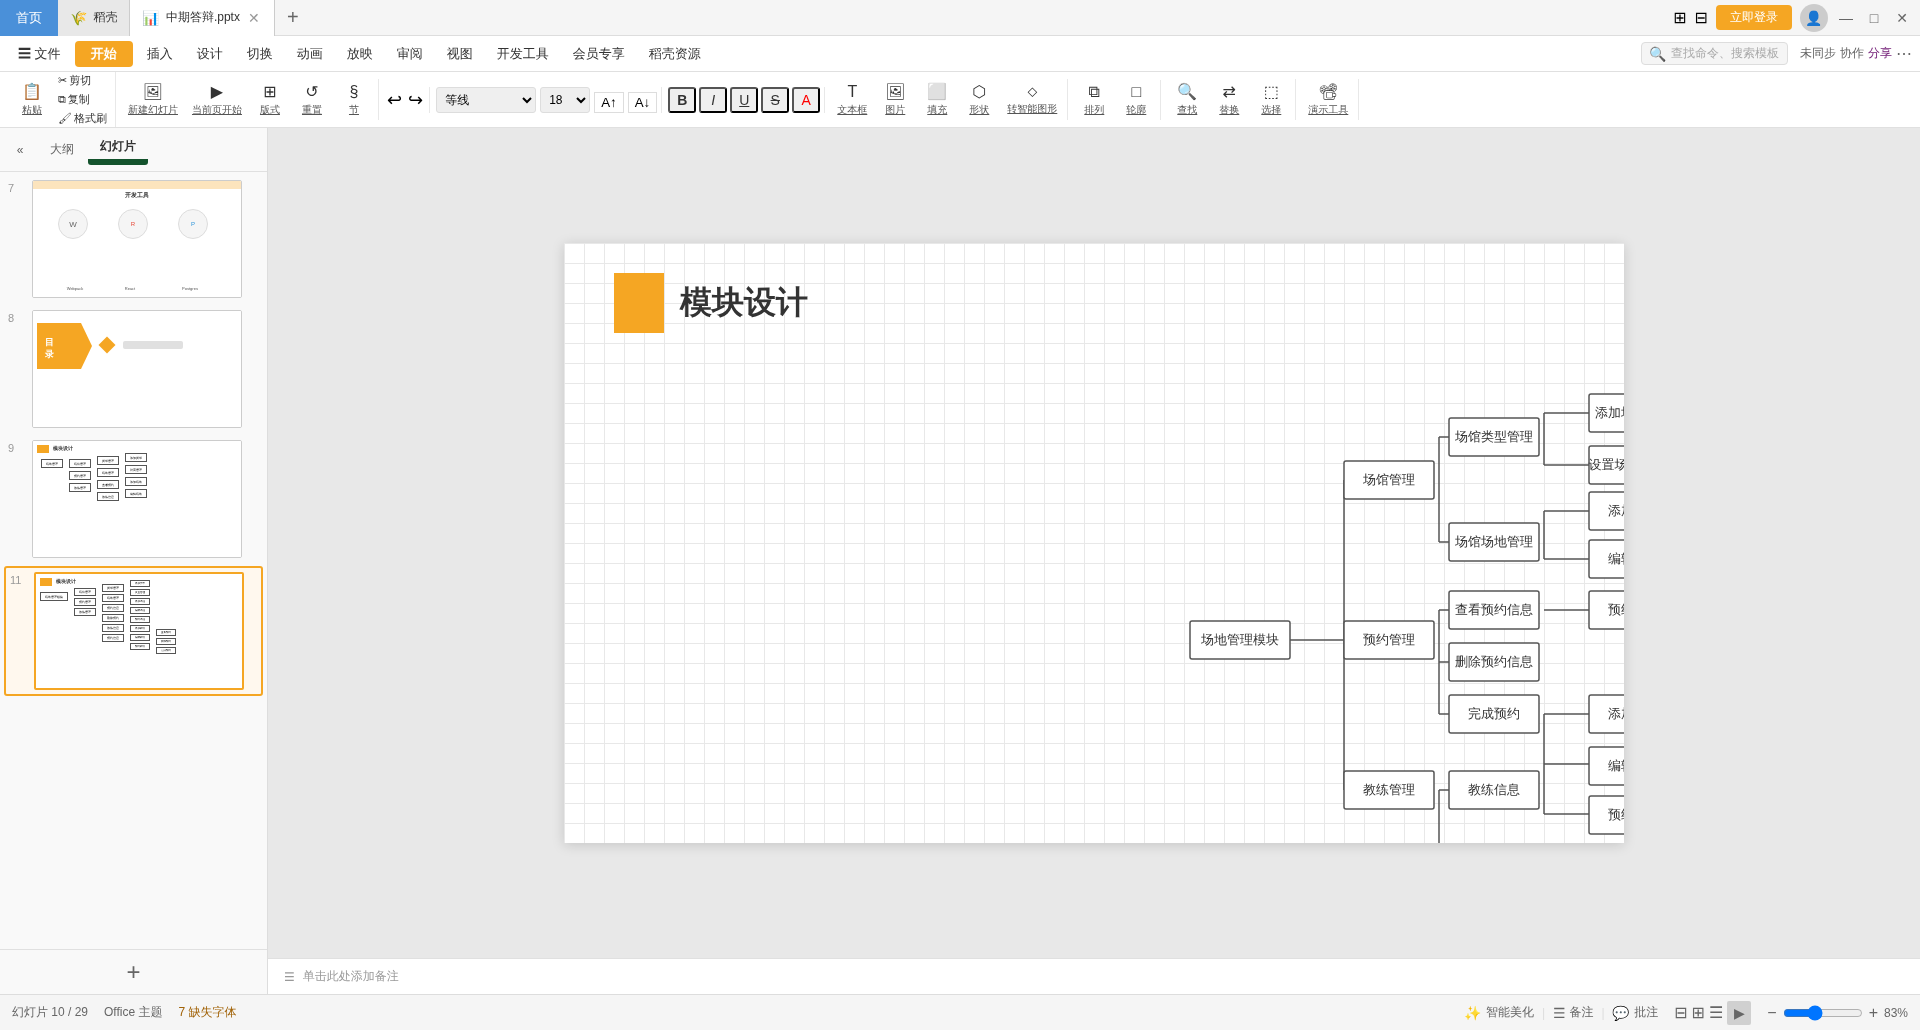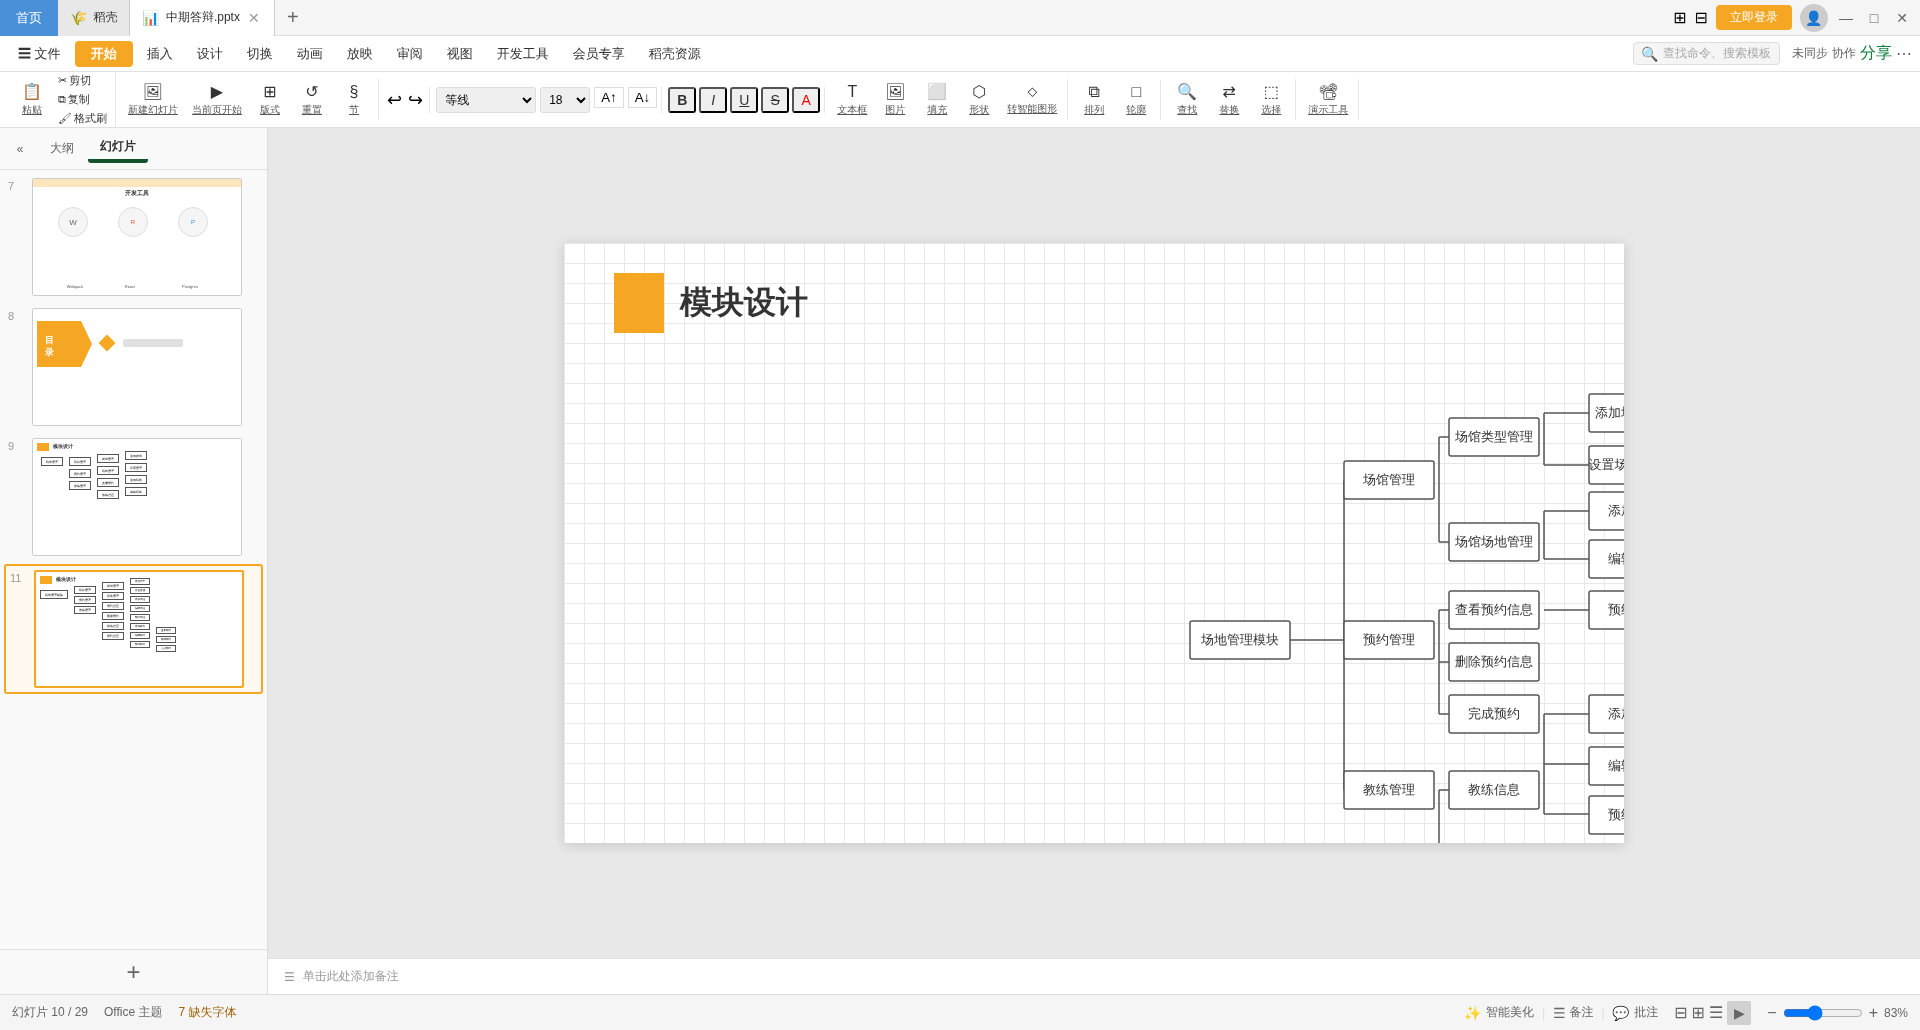--- a/index.html
+++ b/index.html
@@ -30,21 +30,21 @@
     .tb-label { font-size: 10px; color: #555; text-decoration: underline; }
     .tb-select { border: 1px solid #ddd; border-radius: 3px; padding: 2px 4px; font-size: 12px; height: 26px; }
 
     
     #main { display: flex; height: calc(1030px - 36px - 36px - 56px - 36px); }
 
     
     #sidebar { width: 268px; background: #f9f9f9; border-right: 1px solid #ddd; display: flex; flex-direction: column; }
     .sidebar-header { display: flex; align-items: center; padding: 6px 8px; border-bottom: 1px solid #e0e0e0; gap: 2px; }
     .sidebar-tab { padding: 4px 12px; font-size: 12px; cursor: pointer; color: #666; border-radius: 3px; }
-    .sidebar-tab.active { color: #333; border-bottom: 4px solid #14532d; font-weight: bold; }
+    .sidebar-tab.active { color: #333; border-bottom: 6px solid #14532d; font-weight: bold; }
     .collapse-btn { width: 24px; height: 24px; display: flex; align-items: center; justify-content: center; cursor: pointer; color: #666; margin-right: 4px; }
     .slide-list { overflow-y: auto; flex: 1; padding: 4px; }
     .slide-item { display: flex; align-items: flex-start; gap: 6px; padding: 4px; cursor: pointer; border-radius: 3px; margin-bottom: 4px; }
     .slide-item.active { border: 2px solid #f5a623; background: #fff8ee; }
     .slide-num { font-size: 11px; color: #999; min-width: 18px; margin-top: 2px; }
     .slide-thumb { width: 210px; height: 118px; background: white; border: 1px solid #ccc; border-radius: 2px; overflow: hidden; position: relative; }
 
     
     #content { flex: 1; background: #e8e8e8; display: flex; flex-direction: column; }
     .slide-canvas { flex: 1; display: flex; align-items: center; justify-content: center; padding: 20px; }
@@ -109,21 +109,21 @@
   <span class="menu-item">开发工具</span>
   <span class="menu-item">会员专享</span>
   <span class="menu-item">稻壳资源</span>
   <div class="title-spacer"></div>
   <div style="display:flex;align-items:center;background:#f5f5f5;border:1px solid #ddd;border-radius:4px;padding:2px 8px;gap:4px;margin-right:8px;">
     <span style="color:#999;font-size:14px;">🔍</span>
     <span style="color:#aaa;font-size:12px;">查找命令、搜索模板</span>
   </div>
   <span style="color:#666;font-size:12px;">未同步</span>
   <span style="color:#666;font-size:12px;cursor:pointer;">协作</span>
-  <span style="color:#15803d;font-size:16px;cursor:pointer;">分享</span>
+  <span style="color:#701a75;font-size:12px;cursor:pointer;">分享</span>
   <span style="color:#666;font-size:16px;cursor:pointer;">⋯</span>
 </div>
 
 <div id="toolbar">
   <div class="tb-group">
     <div class="tb-btn">
       <span class="tb-icon">📋</span>
       <span class="tb-label">粘贴</span>
     </div>
     <div style="display:flex;flex-direction:column;gap:2px;">
@@ -160,21 +160,21 @@
     </div>
     <div class="tb-btn">
       <span class="tb-icon">§</span>
       <span class="tb-label">节</span>
     </div>
   </div>
   <div class="tb-group" style="align-items:center;">
     <span style="font-size:18px;cursor:pointer;padding:2px;">↩</span>
     <span style="font-size:18px;cursor:pointer;padding:2px;">↪</span>
   </div>
-  <div class="tb-group" style="align-items:flex-start;gap:4px;">
+  <div class="tb-group" style="align-items:flex-end;gap:4px;">
     <select class="tb-select" style="width:100px;"><option>等线</option></select>
     <select class="tb-select" style="width:50px;"><option>18</option></select>
     <button style="border:1px solid #ddd;background:white;cursor:pointer;padding:2px 6px;">A↑</button>
     <button style="border:1px solid #ddd;background:white;cursor:pointer;padding:2px 6px;">A↓</button>
   </div>
   <div class="tb-group" style="align-items:center;gap:3px;">
     <button class="tb-btn" style="font-weight:bold;font-size:14px;min-width:28px;">B</button>
     <button class="tb-btn" style="font-style:italic;font-size:14px;min-width:28px;">I</button>
     <button class="tb-btn" style="text-decoration:underline;font-size:14px;min-width:28px;">U</button>
     <button class="tb-btn" style="text-decoration:line-through;font-size:14px;min-width:28px;">S</button>

